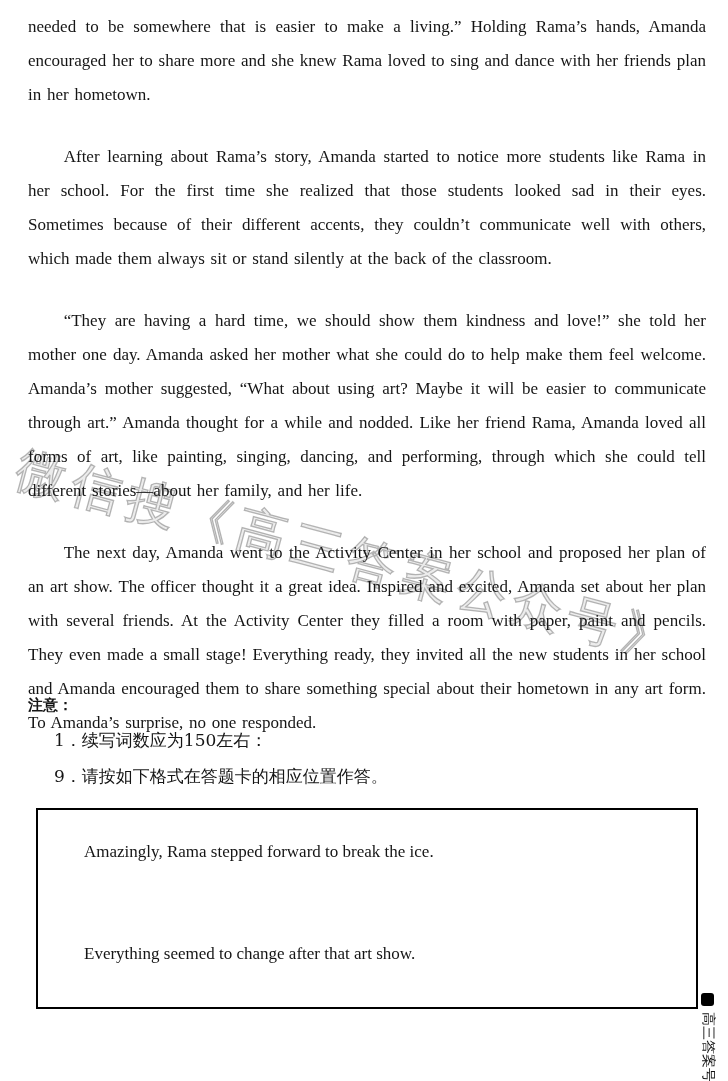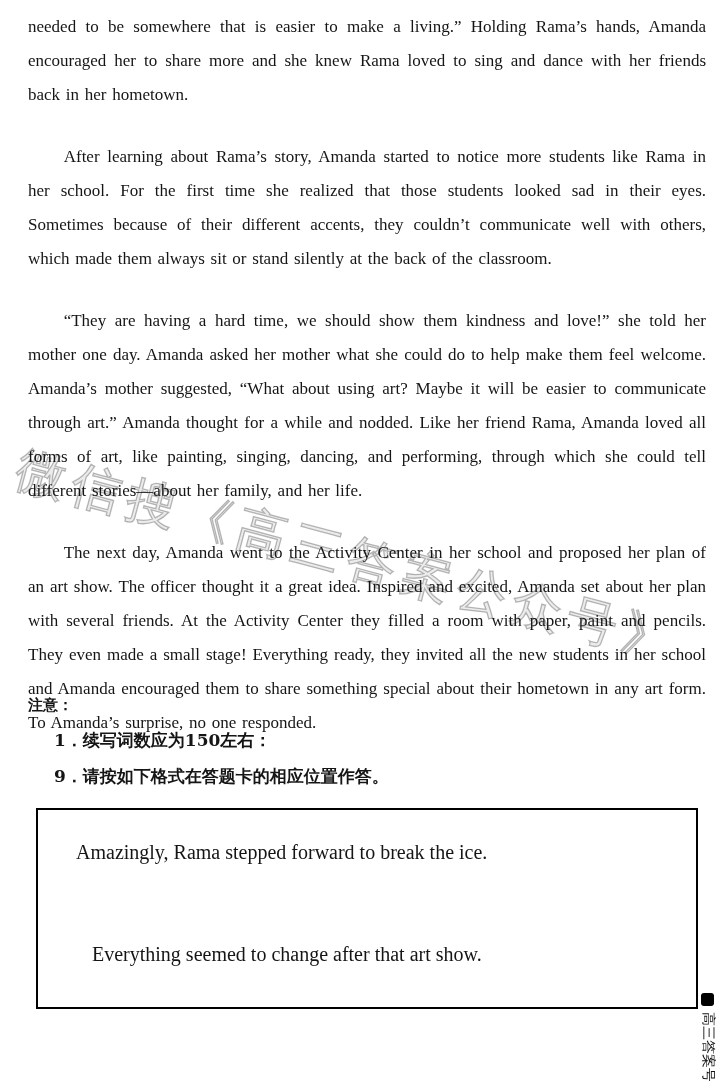--- a/index.html
+++ b/index.html
@@ -45,41 +45,40 @@
     font-size: 15px;
     font-weight: bold;
     line-height: 34px;
     font-family: "DejaVu Sans", "Liberation Sans", sans-serif;
   }
   .notice-item {
     font-size: 17px;
     line-height: 36px;
     padding-left: 26px;
     font-family: "DejaVu Serif", "Liberation Serif", serif;
-    font-weight: bold;
   }
   .answer-box {
     position: absolute;
     left: 36px;
     top: 808px;
     width: 662px;
     height: 201px;
     border: 2px solid #000;
     box-sizing: border-box;
     background: #fff;
   }
   .box-line {
     position: absolute;
-    left: 38px;
+    left: 46px;
     margin: 0;
-    font-size: 20px;
+    font-size: 17px;
     line-height: 24px;
   }
   .box-line.l1 { top: 30px; }
-  .box-line.l2 { top: 132px; margin-left: 16px; }
+  .box-line.l2 { top: 132px; }
   .footer {
     position: absolute;
     left: 0;
     bottom: 16px;
     width: 100%;
     text-align: center;
     font-size: 16.5px;
     letter-spacing: 1px;
   }
   .watermark {
@@ -123,21 +122,21 @@
   }
 </style>
 </head>
 <body>
 
 <div class="page">
 
   <div class="watermark">微信搜《高三答案公众号》</div>
 
   <div class="passage">
-    <p>needed to be somewhere that is easier to make a living.” Holding Rama’s hands, Amanda encouraged her to share more and she knew Rama loved to sing and dance with her friends back in her hometown.</p>
+    <p>needed to be somewhere that is easier to make a living.” Holding Rama’s hands, Amanda encouraged her to share more and she knew Rama loved to sing and dance with her friends plan in her hometown.</p>
     <p class="indent">After learning about Rama’s story, Amanda started to notice more students like Rama in her school. For the first time she realized that those students looked sad in their eyes. Sometimes because of their different accents, they couldn’t communicate well with others, which made them always sit or stand silently at the back of the classroom.</p>
     <p class="indent">“They are having a hard time, we should show them kindness and love!” she told her mother one day. Amanda asked her mother what she could do to help make them feel welcome. Amanda’s mother suggested, “What about using art? Maybe it will be easier to communicate through art.” Amanda thought for a while and nodded. Like her friend Rama, Amanda loved all forms of art, like painting, singing, dancing, and performing, through which she could tell different stories—about her family, and her life.</p>
     <p class="indent">The next day, Amanda went to the Activity Center in her school and proposed her plan of an art show. The officer thought it a great idea. Inspired and excited, Amanda set about her plan with several friends. At the Activity Center they filled a room with paper, paint and pencils. They even made a small stage! Everything ready, they invited all the new students in her school and Amanda encouraged them to share something special about their hometown in any art form. To Amanda’s surprise, no one responded.</p>
   </div>
 
   <div class="notice">
     <div class="notice-title">注意：</div>
     <div class="notice-item">1．续写词数应为150左右：</div>
     <div class="notice-item">9．请按如下格式在答题卡的相应位置作答。</div>
   </div>

